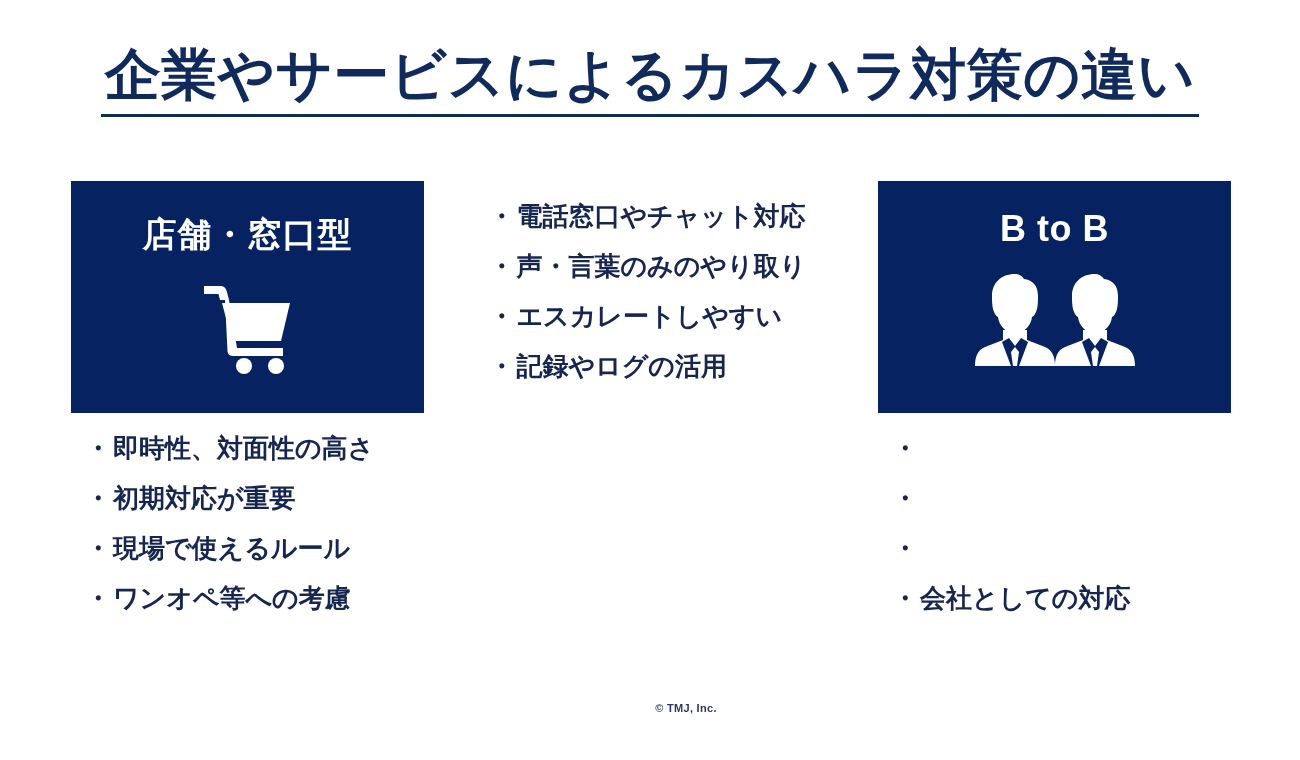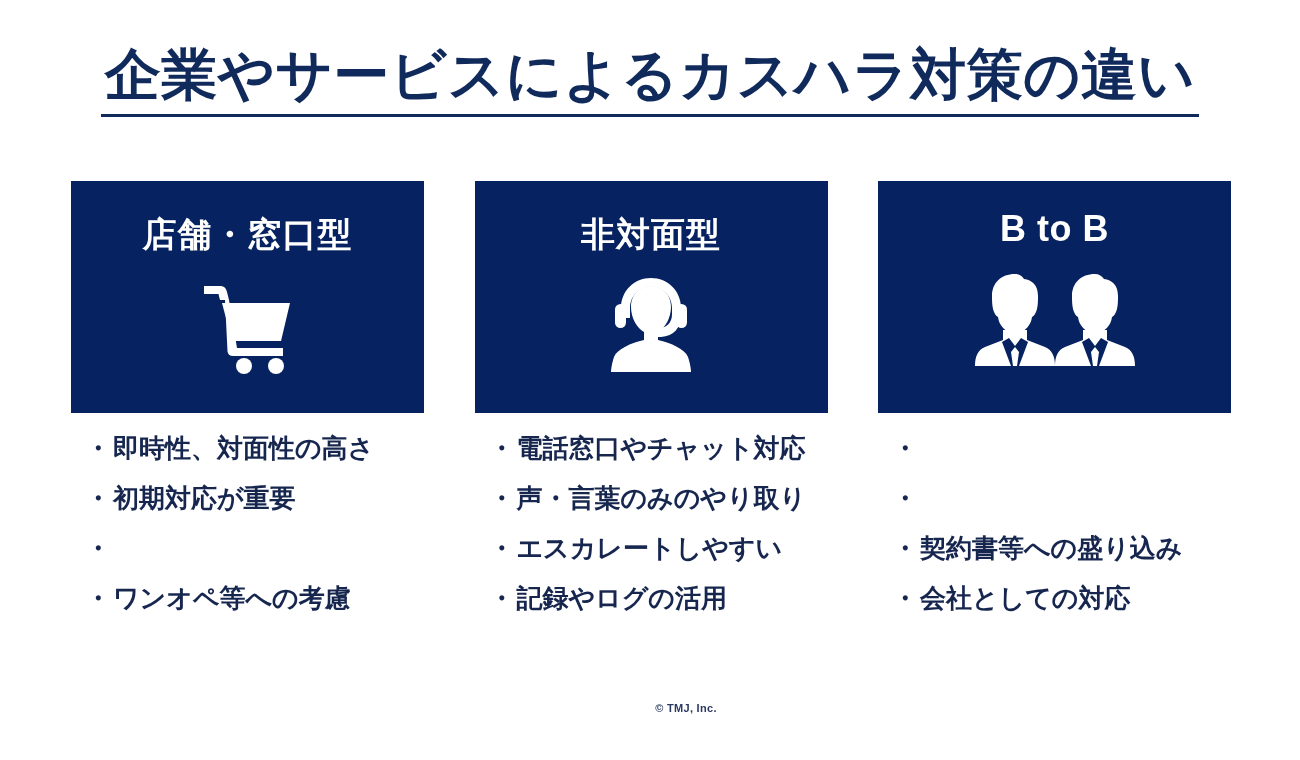--- a/index.html
+++ b/index.html
@@ -155,42 +155,30 @@
         <li class="bullet">
           <span class="bullet-mark">・</span>
           <span>即時性、対面性の高さ</span>
         </li>
         <li class="bullet">
           <span class="bullet-mark">・</span>
           <span>初期対応が重要</span>
         </li>
         <li class="bullet">
           <span class="bullet-mark">・</span>
+          <span>現場で使えるルール</span>
         </li>
         <li class="bullet">
           <span class="bullet-mark">・</span>
           <span>ワンオペ等への考慮</span>
         </li>
       </ul>
     </div>
 
     <div class="column">
-      <div class="card">
-        <div class="card-title">非対面型</div>
-        <div class="card-icon">
-          <svg width="96" height="104" viewBox="0 0 96 104" aria-hidden="true">
-            <g fill="#ffffff">
-              <path d="M48 6 c-17 0 -30 13 -30 30 v10 h9 v-10 c0 -12 9.5 -21.5 21 -21.5 s21 9.5 21 21.5 v6 c0 9 -5 13 -12 14 h-6 a6 6 0 1 0 0 9 h7 c13 -1 20 -9 20 -23 v-6 c0 -17 -13 -30 -30 -30 z"></path>
-              <rect x="12" y="32" width="11" height="24" rx="5.5"></rect>
-              <rect x="73" y="32" width="11" height="24" rx="5.5"></rect>
-              <path d="M48 14 c-12 0 -20 9 -20 21 c0 11 6 21 13 25 v8 c-13 3 -27 9 -30 17 c-2 6 -3 12 -3 15 h80 c0 -3 -1 -9 -3 -15 c-3 -8 -17 -14 -30 -17 v-8 c7 -4 13 -14 13 -25 c0 -12 -8 -21 -20 -21 z"></path>
-            </g>
-          </svg>
-        </div>
-      </div>
       <ul class="bullets">
         <li class="bullet">
           <span class="bullet-mark">・</span>
           <span>電話窓口やチャット対応</span>
         </li>
         <li class="bullet">
           <span class="bullet-mark">・</span>
           <span>声・言葉のみのやり取り</span>
         </li>
         <li class="bullet">
@@ -230,21 +218,20 @@
       </div>
       <ul class="bullets">
         <li class="bullet">
           <span class="bullet-mark">・</span>
         </li>
         <li class="bullet">
           <span class="bullet-mark">・</span>
         </li>
         <li class="bullet">
           <span class="bullet-mark">・</span>
-          <span>契約書等への盛り込み</span>
         </li>
         <li class="bullet">
           <span class="bullet-mark">・</span>
           <span>会社としての対応</span>
         </li>
       </ul>
     </div>
 
   </div>
 

